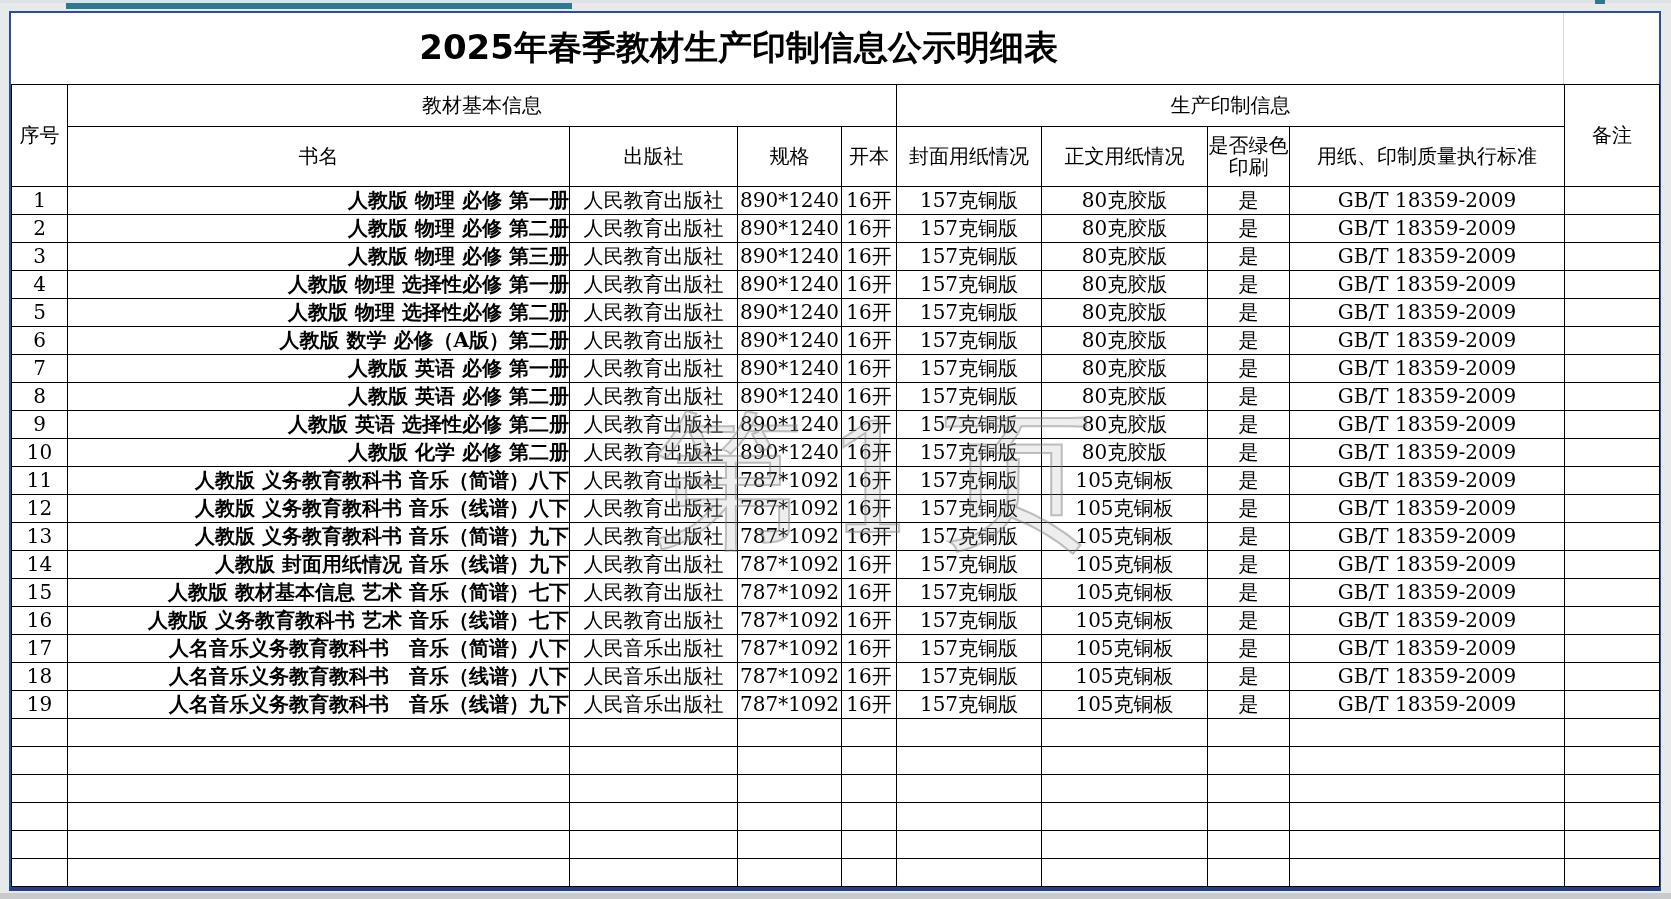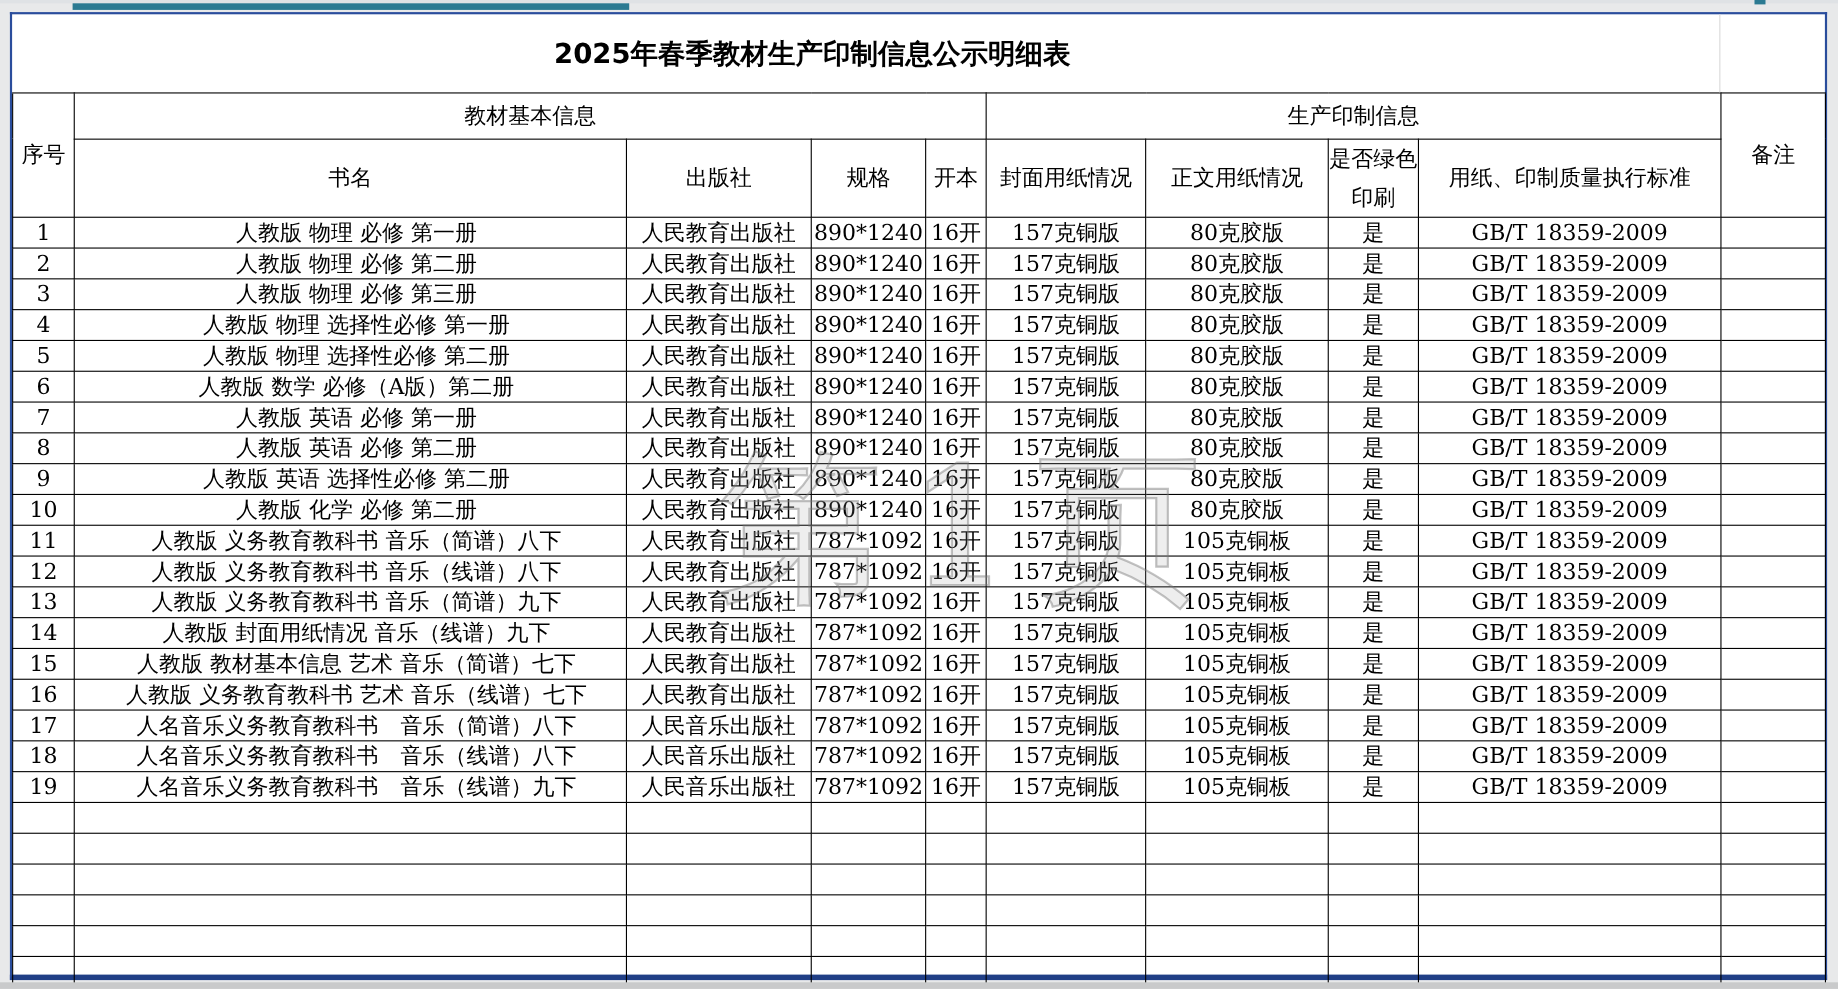--- a/index.html
+++ b/index.html
@@ -50,27 +50,27 @@
     vertical-align:middle;
     padding:0;
     overflow:hidden;
     white-space:nowrap;
   }
   tr.title-row td{
     border:none;
     border-bottom:1px solid #000;
     font-family:"DejaVu Sans","Liberation Sans",sans-serif;
     font-weight:bold;
-    font-size:25px;
+    font-size:34px;
     padding-right:194px;
     white-space:nowrap;
     margin-left:39px;
   }
-  td.wrap-ok{white-space:normal;line-height:35px;}
-  td.cell-book-name{text-align:center;padding-left:11px;}
+  td.wrap-ok{white-space:normal;line-height:22px;}
+  td.cell-book-name{text-align:right;padding-left:11px;font-weight:bold;}
   tr.data-row td{font-size:20px;}
   
   .title-gridline{
     position:absolute;left:1552px;top:0;width:1px;height:71px;background:#d9d9d9;
   }
   
   .watermark{
     position:absolute;left:653px;top:382px;
     font-size:150px;letter-spacing:22px;
     color:rgba(150,150,150,0.16);

